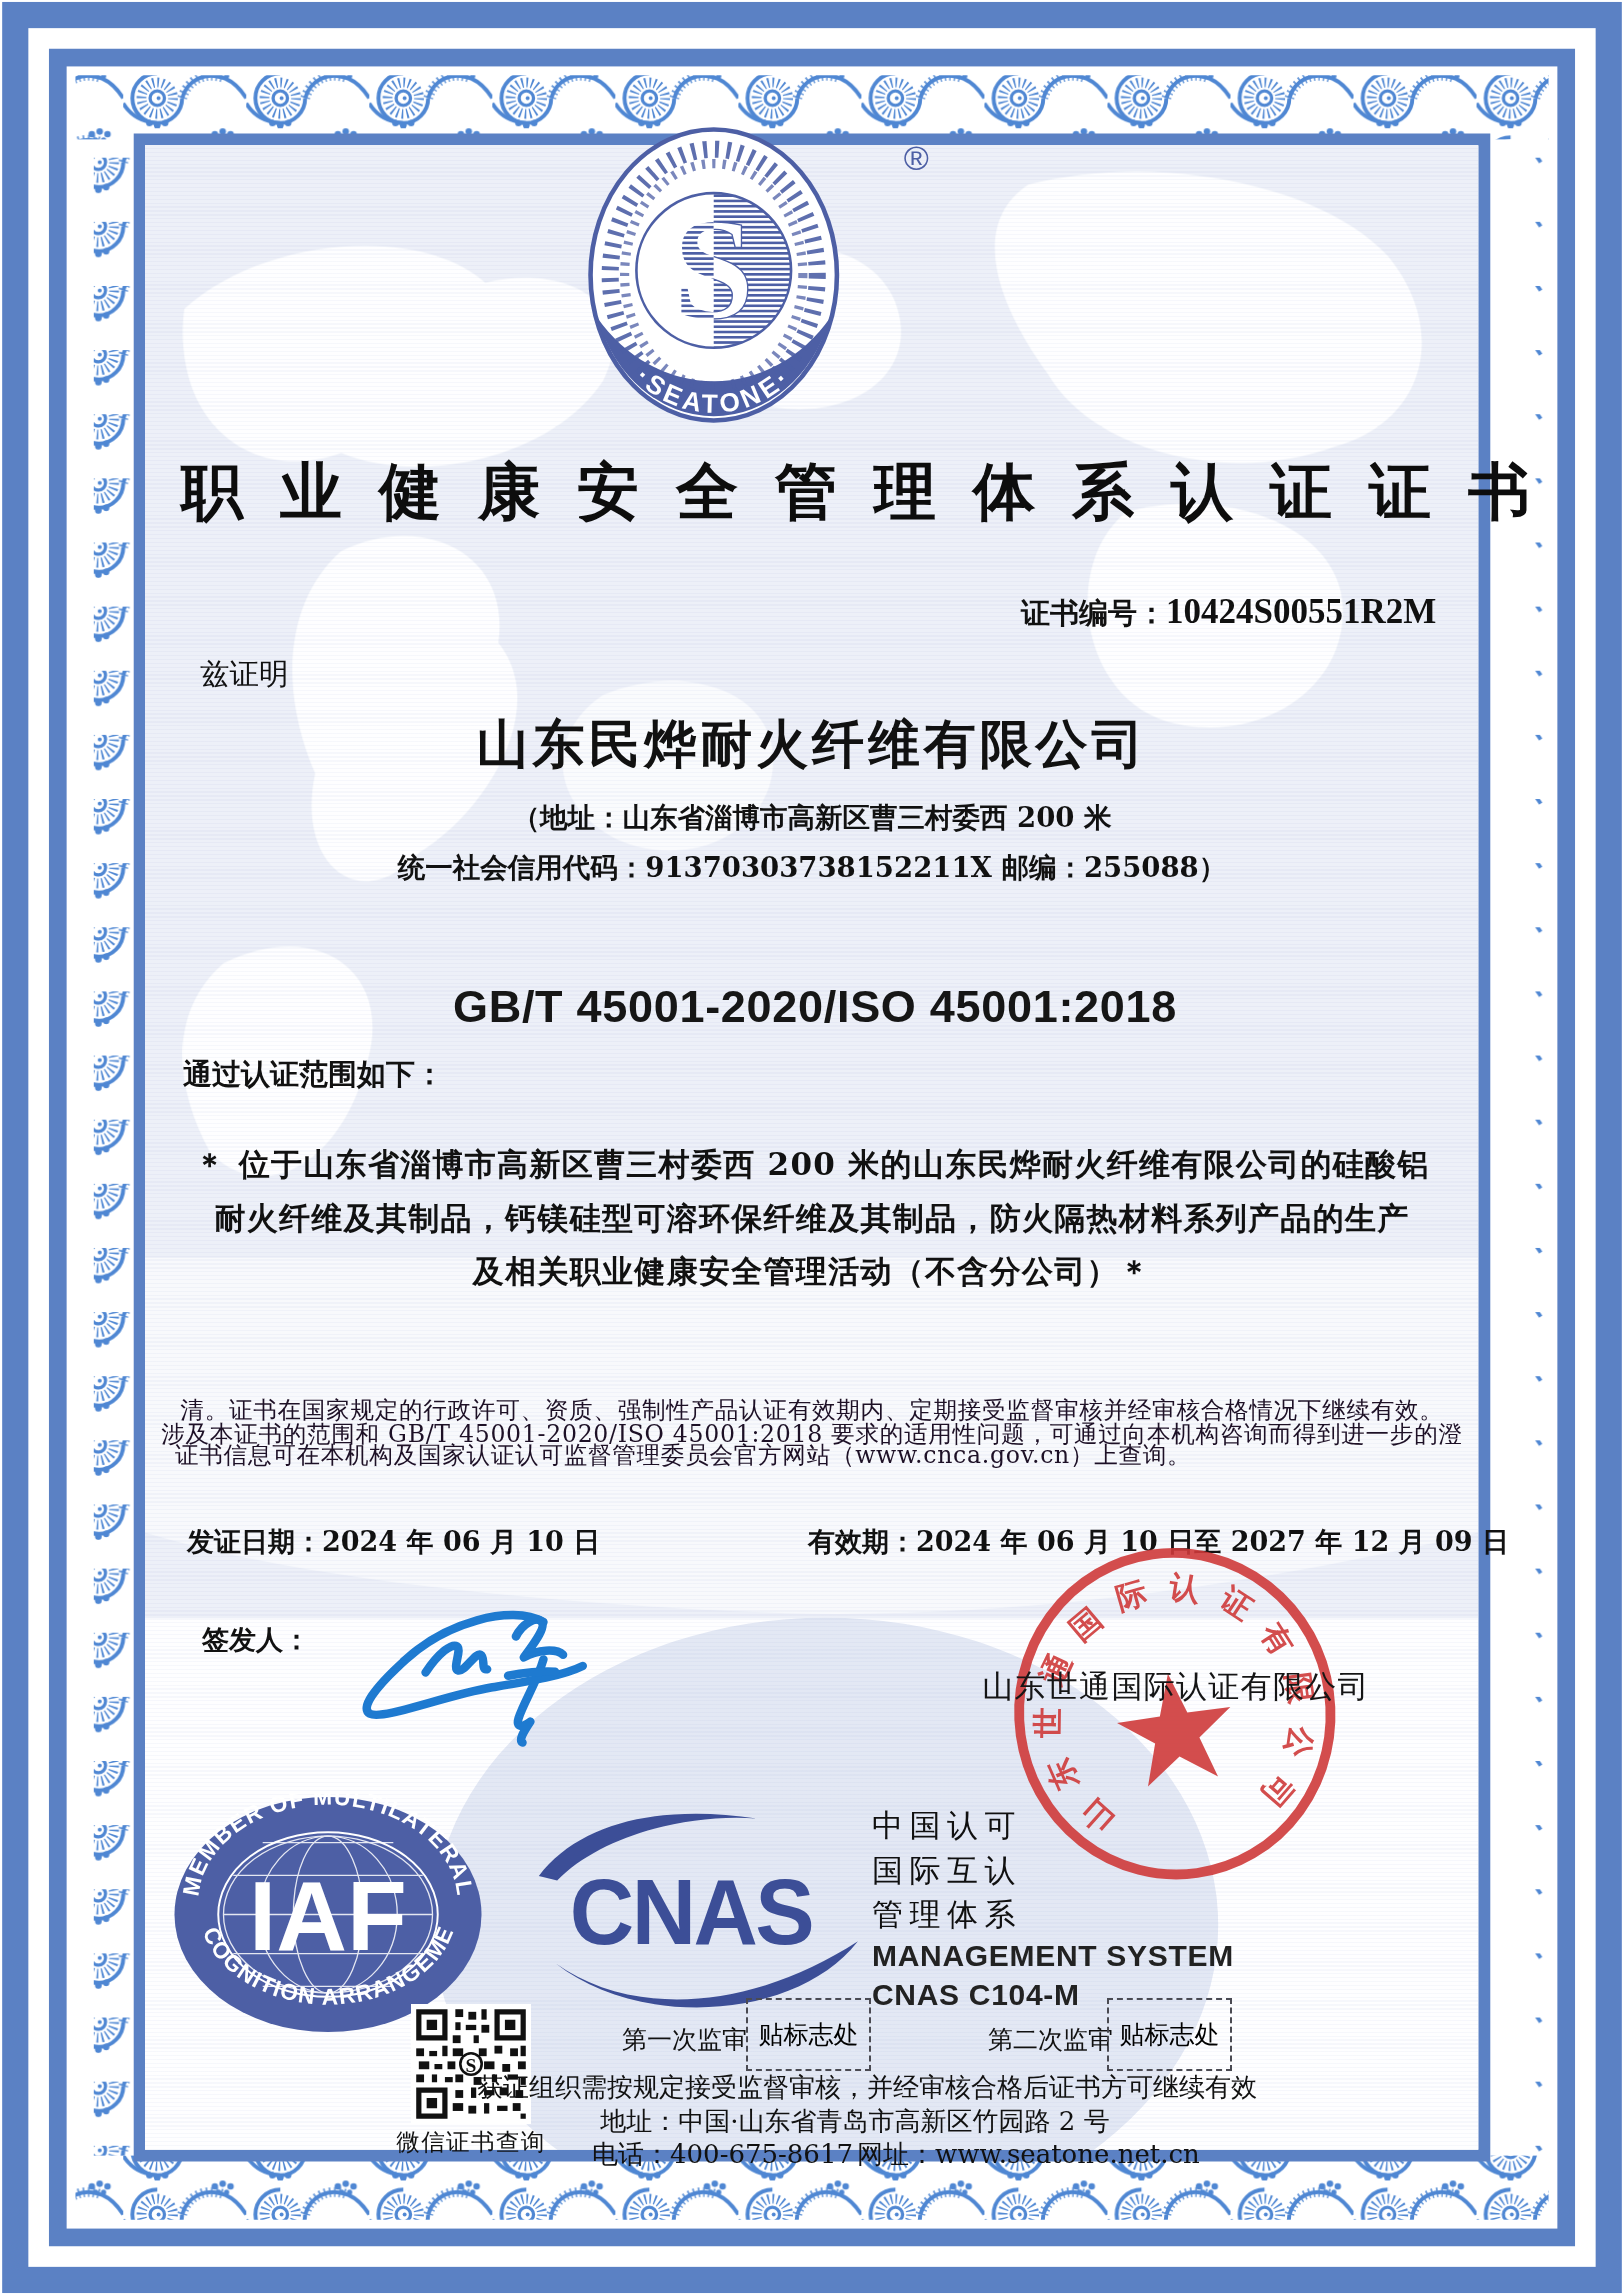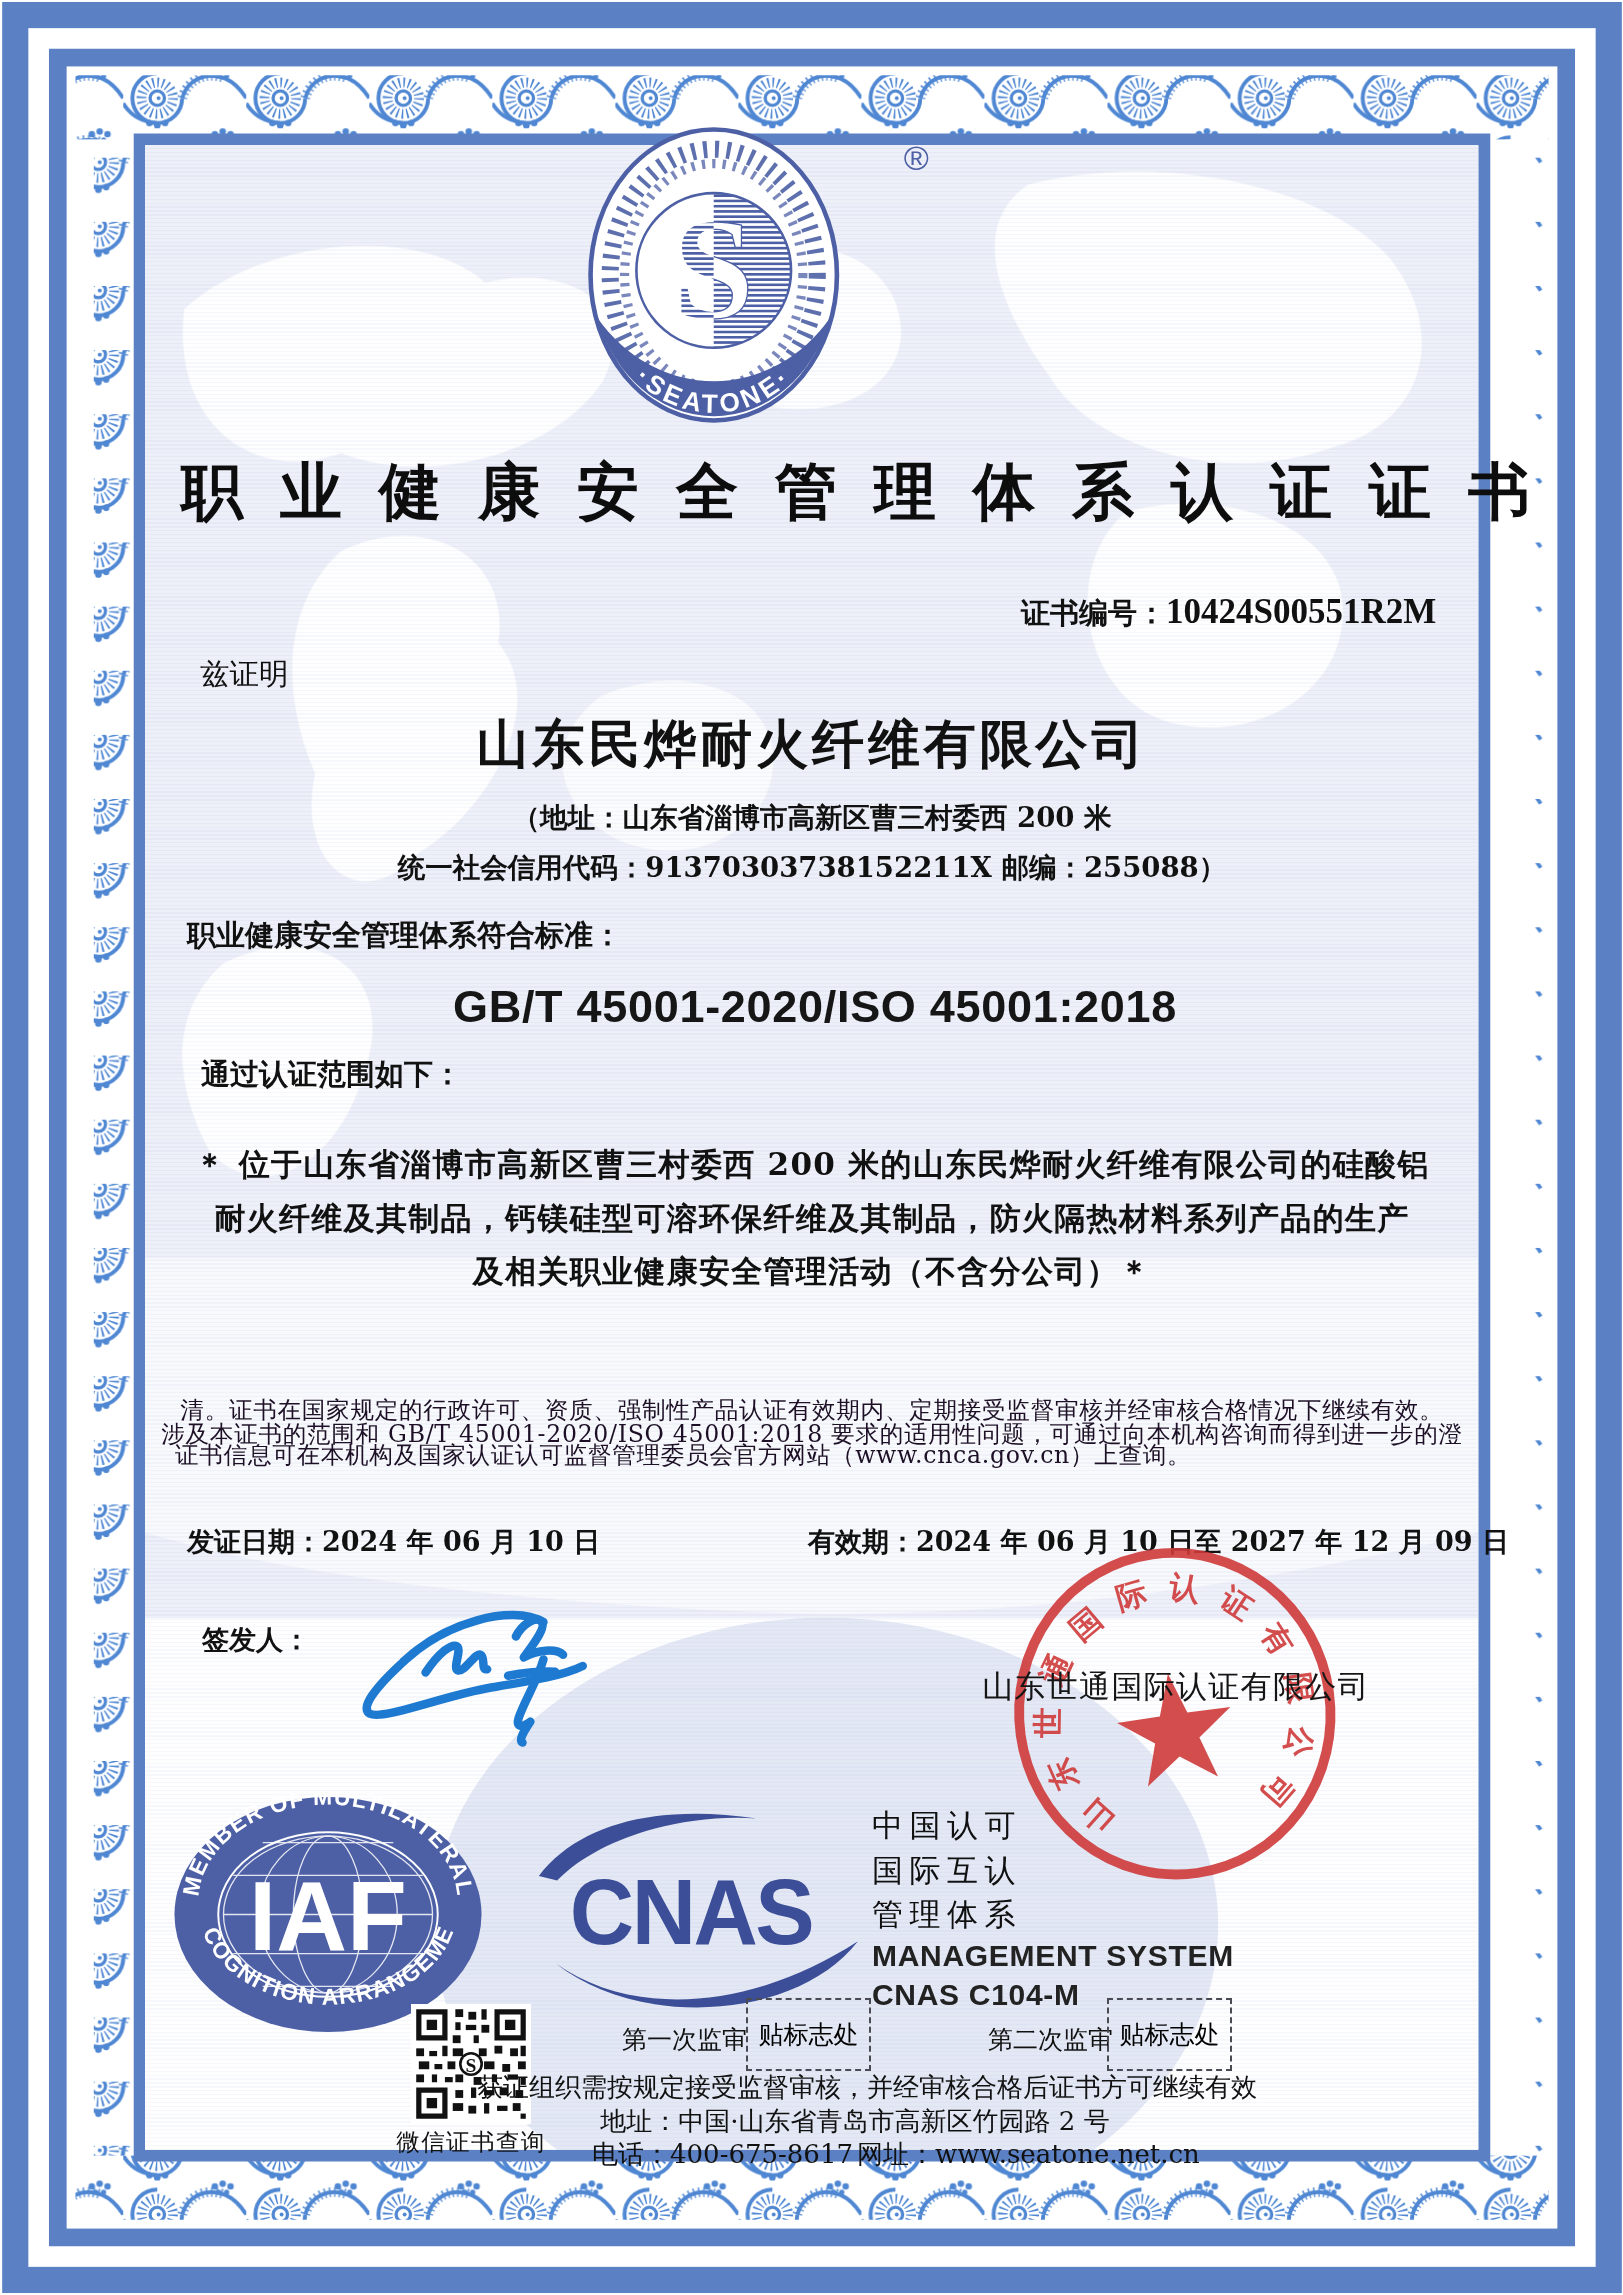--- a/index.html
+++ b/index.html
@@ -161,23 +161,22 @@
   <div class="t" style="left:1021px;top:592px">
     <span class="certno-label">证书编号：</span><span class="certno-num">10424S00551R2M</span>
   </div>
 
   <div class="t" style="left:200px;top:655px;font-size:29.5px;">兹证明</div>
 
   <div class="t company ctr" style="left:812px;top:710px">山东民烨耐火纤维有限公司</div>
   <div class="t addr ctr" style="left:812px;top:800px">（地址：山东省淄博市高新区曹三村委西 200 米</div>
   <div class="t addr ctr" style="left:812px;top:850px">统一社会信用代码：91370303738152211X 邮编：255088）</div>
 
-  <div class="t label-lg" style="left:187px;top:916px">职业健康安全管理体系符合标准：</div>
   <div class="t standard sans ctr" style="left:815px;top:981px">GB/T 45001-2020/ISO 45001:2018</div>
-  <div class="t label-lg" style="left:201px;top:1055px">通过认证范围如下：</div>
+  <div class="t label-lg" style="left:183px;top:1055px">通过认证范围如下：</div>
 
   <div class="t scope ctr" style="left:812px;top:1144px">＊ 位于山东省淄博市高新区曹三村委西 200 米的山东民烨耐火纤维有限公司的硅酸铝</div>
   <div class="t scope ctr" style="left:812px;top:1251px">及相关职业健康安全管理活动（不含分公司）＊</div>
   <div class="t scope ctr" style="left:812px;top:1198px">耐火纤维及其制品，钙镁硅型可溶环保纤维及其制品，防火隔热材料系列产品的生产</div>
 
   <div class="t note ctr" style="left:812px;top:1418px">涉及本证书的范围和 GB/T 45001-2020/ISO 45001:2018 要求的适用性问题，可通过向本机构咨询而得到进一步的澄</div>
   <div class="t note ctr" style="left:812px;top:1394px">清。证书在国家规定的行政许可、资质、强制性产品认证有效期内、定期接受监督审核并经审核合格情况下继续有效。</div>
   <div class="t note" style="left:175px;top:1439px">证书信息可在本机构及国家认证认可监督管理委员会官方网站（www.cnca.gov.cn）上查询。</div>
 
   <div class="t datetxt" style="left:187px;top:1524px">发证日期：2024 年 06 月 10 日</div>

